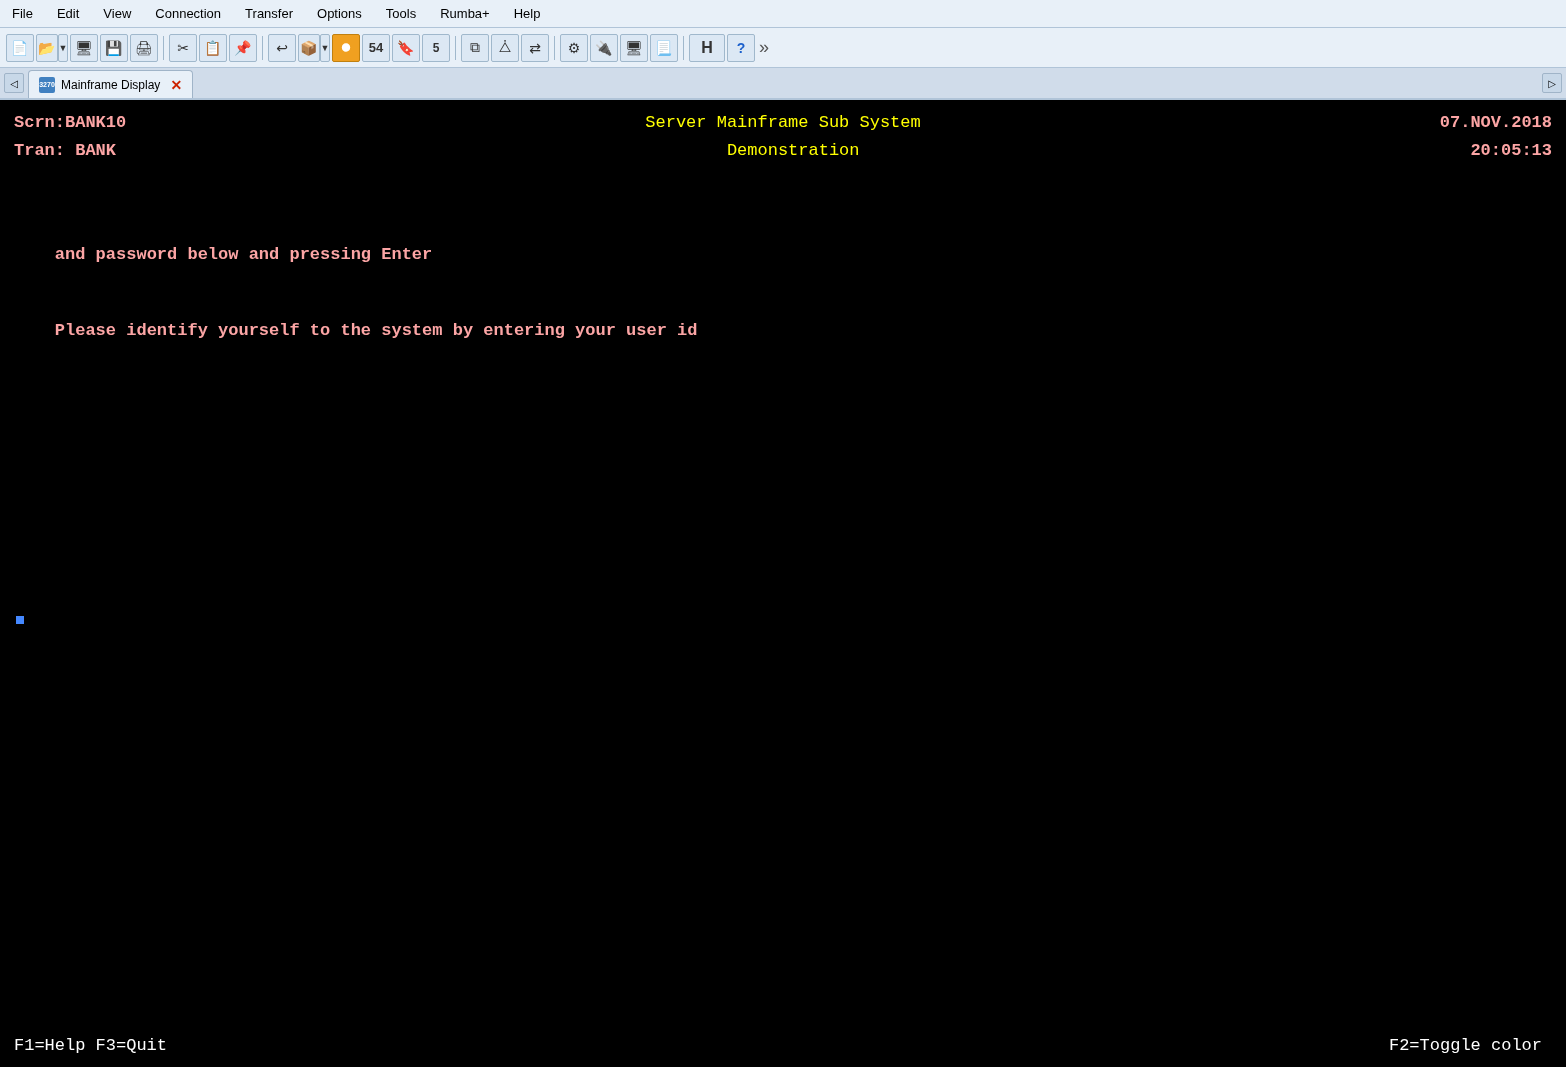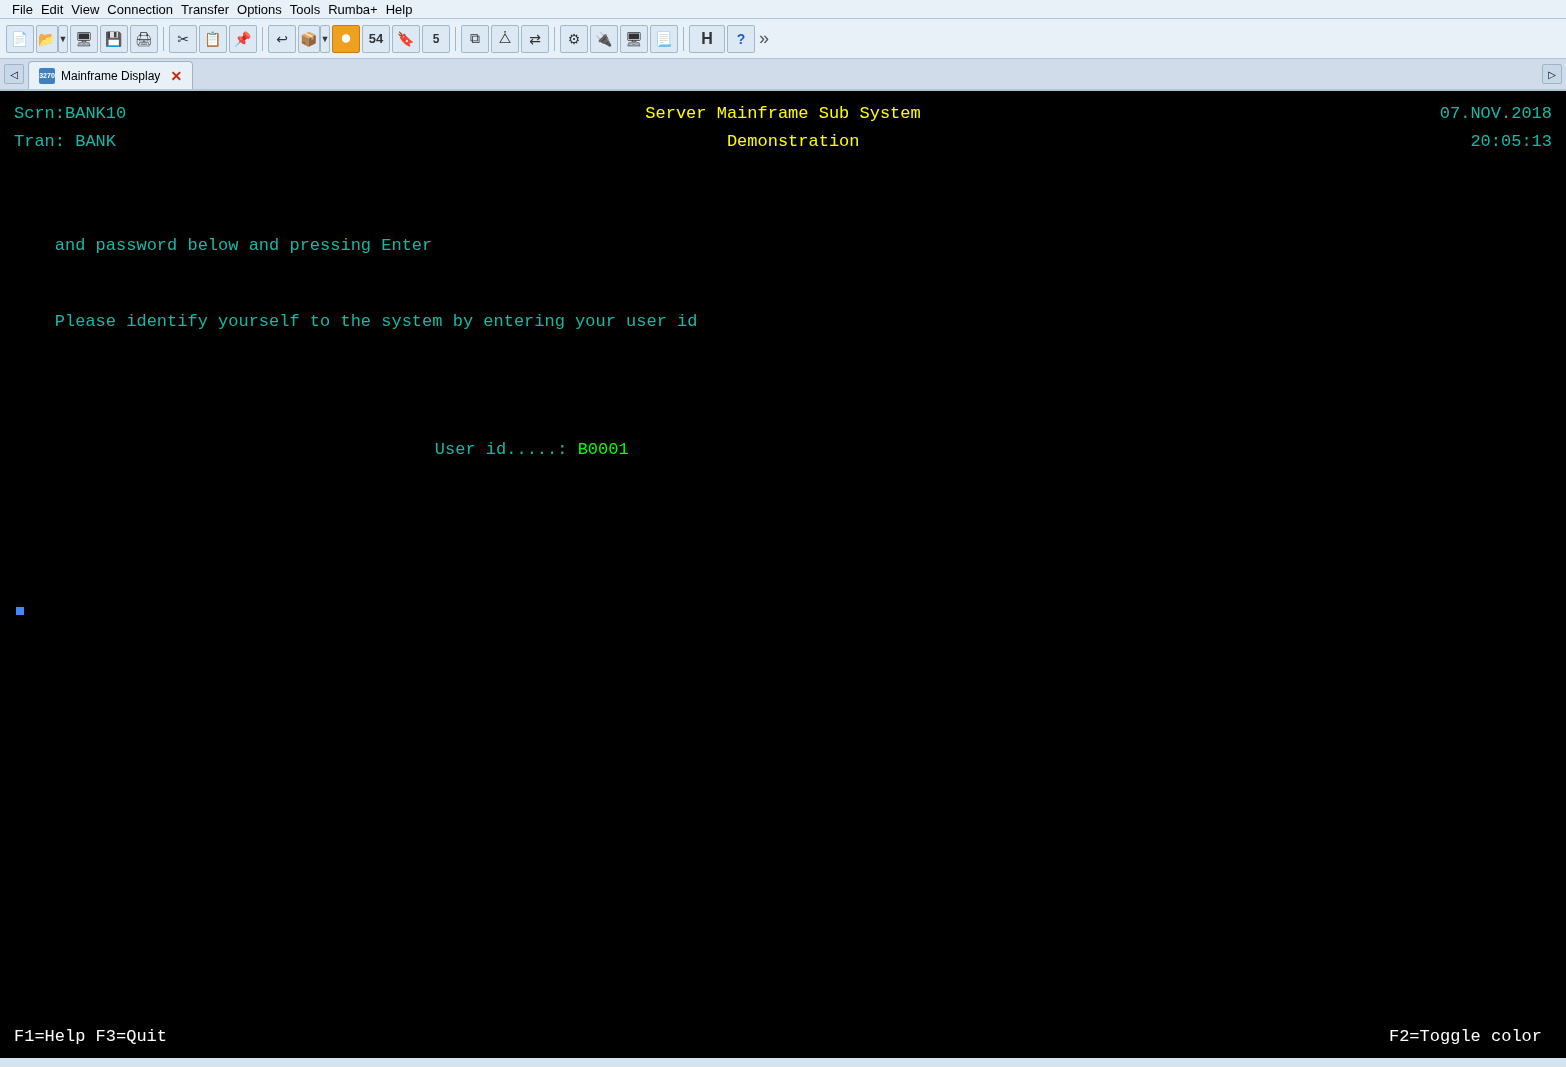--- a/index.html
+++ b/index.html
@@ -11,21 +11,22 @@
       overflow: hidden;
     }
 
     
     .menubar {
       background: #e8f0f8;
       border-bottom: 1px solid #b0c4d8;
       padding: 4px 8px;
       display: flex;
       align-items: center;
-      height: 19px;
+      gap: 16px;
+      height: 28px;
     }
     .menubar-item {
       font-size: 13px;
       color: #000;
       cursor: pointer;
       padding: 2px 4px;
     }
 
     
     .toolbar {
@@ -142,21 +143,21 @@
       font-size: 17px;
       padding: 10px 14px;
       overflow: hidden;
     }
 
     .term-line {
       line-height: 1.5;
       white-space: pre;
     }
 
-    .cyan { color: #14b8a6; }
+    .cyan { color: #fca5a5; font-weight: bold; }
     .yellow { color: #ffff00; }
     .green { color: #00ff00; }
     .white { color: #ffffff; }
 
     .term-header {
       display: flex;
       justify-content: space-between;
       margin-bottom: 2px;
     }
 
@@ -265,23 +266,20 @@
   <div class="term-line">
     <span class="cyan">and password below and pressing Enter</span>
   </div>
   <div class="term-line">
     <span class="cyan">Please identify yourself to the system by entering your user id</span>
   </div>
 
   <div class="term-line">&nbsp;</div>
   <div class="term-line">&nbsp;</div>
 
-  <div class="term-line" style="padding-left: 380px;">
-    <span class="cyan">User id.....: </span><span class="green">B0001</span>
-  </div>
 
 
   <div style="position:absolute; left: 14px; top: 510px;">
     <span class="cursor-dot"></span>
   </div>
 
   <div class="term-footer">
     <span class="white">F1=Help  F3=Quit</span>
     <span class="white">F2=Toggle color</span>
   </div>

